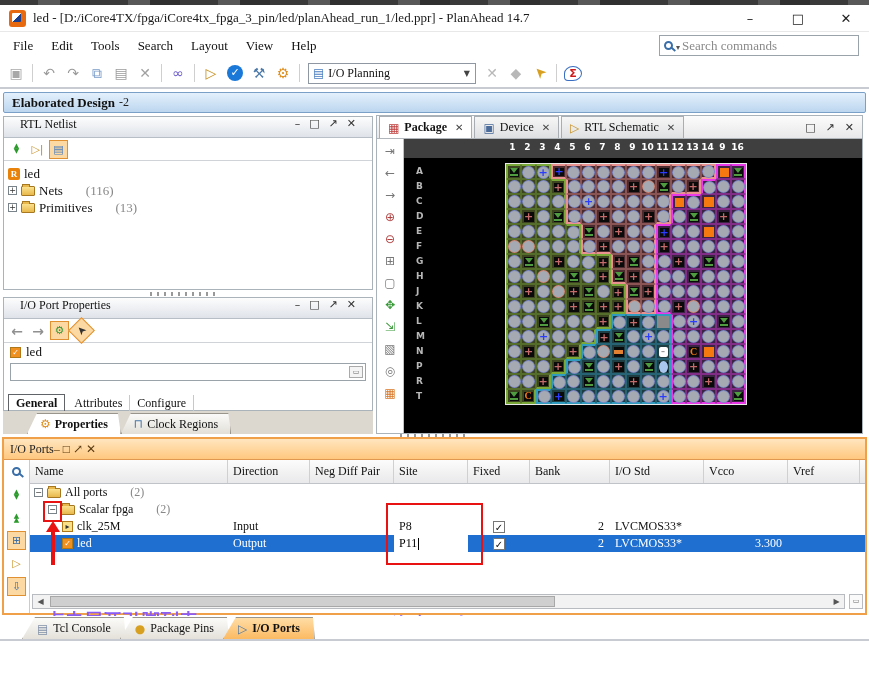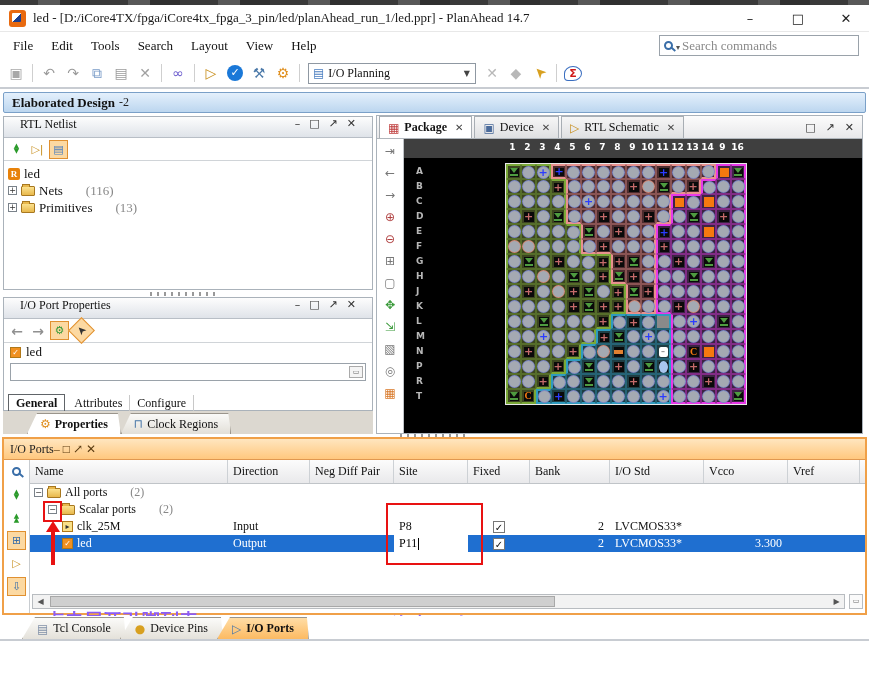--- a/index.html
+++ b/index.html
@@ -1382,21 +1382,21 @@
               <div class="tcell center" style="width: 62px;"></div>
               <div class="tcell right" style="width: 80px;"></div>
               <div class="tcell" style="width: 94px;"></div>
               <div class="tcell right" style="width: 84px;"></div>
               <div class="tcell right" style="width: 72px;"></div>
             </div>
             <div class="trow">
               <div class="tcell" style="width: 198px; padding-left: 18px; gap: 4px; display: flex;">
                 <span class="expander">−</span>
                 <span class="folder"></span>
-                <span>Scalar ports</span>
+                <span>Scalar fpga</span>
                 <span class="count">(2)</span>
               </div>
               <div class="tcell" style="width: 82px;"></div>
               <div class="tcell" style="width: 84px;"></div>
               <div class="tcell" style="width: 74px;"></div>
               <div class="tcell center" style="width: 62px;"></div>
               <div class="tcell right" style="width: 80px;"></div>
               <div class="tcell" style="width: 94px;"></div>
               <div class="tcell right" style="width: 84px;"></div>
               <div class="tcell right" style="width: 72px;"></div>
@@ -1451,21 +1451,21 @@
   <div class="anno-rect" style="left:386px; top:503px; width:97px; height:62px;"></div>
   <div class="anno-text" style="left:391px; top:566px; font-size:20px;">绑定引脚</div>
 
   <div class="bottom-tabs">
     <span class="btab">
       <span class="glyph" style="color:#8090a8;">▤</span>
       <span>Tcl Console</span>
     </span>
     <span class="btab">
       <span class="glyph" style="color:#d8a020;">●</span>
-      <span>Device Pins</span>
+      <span>Package Pins</span>
     </span>
     <span class="btab sel">
       <span class="glyph" style="color:#4a78a8;">▷</span>
       <b>I/O Ports</b>
     </span>
   </div>
 
 
 </div>
 

